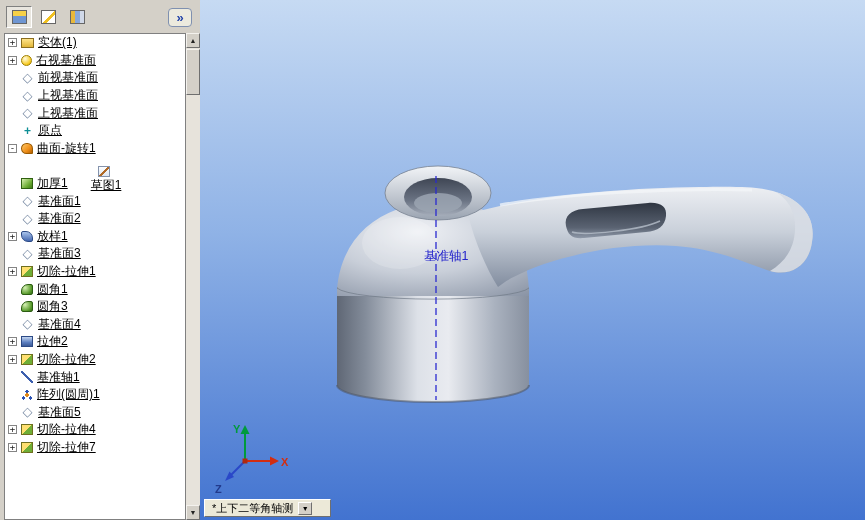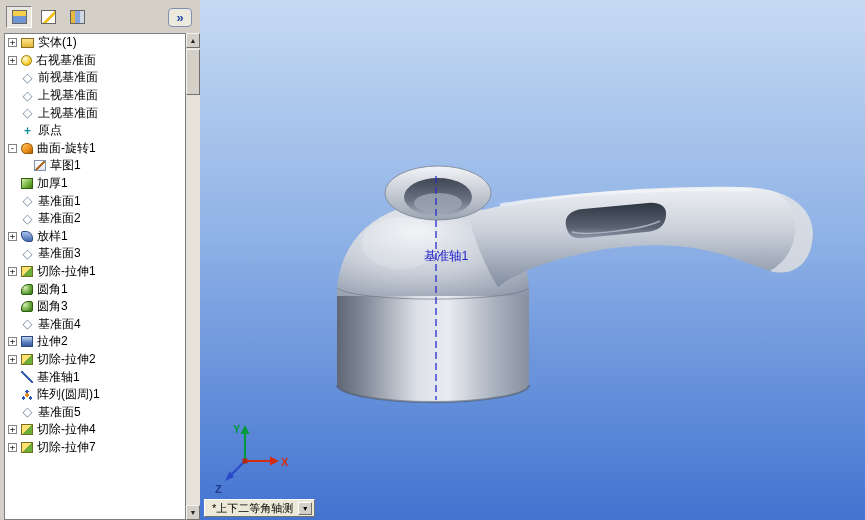--- a/index.html
+++ b/index.html
@@ -22,28 +22,28 @@
   .i-cm { background:linear-gradient(90deg,#e8b83c 33%,#88a8dc 33% 66%,#d0d8e8 66%); }
   #collapse-btn { position:absolute; left:168px; top:8px; width:24px; height:19px;
     border:1px solid #7f90b0; border-radius:4px; background:#eceade;
     color:#2343a8; font-weight:bold; font-size:13px; line-height:15px; text-align:center; padding:0;
     font-family:"Liberation Sans","DejaVu Sans",sans-serif; }
 
   
   #tree-panel { position:absolute; left:4px; top:33px; width:182px; height:487px;
     background:#ffffff; border:1px solid #808080; overflow:hidden; }
   .trow { display:flex; align-items:center; height:17.6px; padding-left:3px; white-space:nowrap; }
-  .trow.indent { padding-left:16px; }
+  .trow.indent { padding-left:22px;flex-direction:column; }
   .expand { width:9px; height:9px; border:1px solid #848484; background:#fff; color:#222;
     font-size:9px; line-height:7px; text-align:center; margin-right:4px; flex:none;
     font-family:"DejaVu Sans Mono",monospace; }
   .expand.none { border-color:transparent; background:transparent; color:transparent; }
   .tico { width:13px; height:12px; margin-right:4px; flex:none;
     display:flex; align-items:center; justify-content:center; font-size:12px; line-height:12px; }
-  .tlabel { font-size:12px; color:#000; }
+  .tlabel { font-size:12px; color:#000;text-decoration:underline; }
 
   .ic-solid-bodies-folder { background:linear-gradient(180deg,#ffe48a,#e2b73a); border:1px solid #8a6d1f; height:10px; }
   .ic-material { background:repeating-linear-gradient(180deg,#4a7cc8 0 2px,#dbe6f5 2px 4px); border:1px solid #3a5f9a; width:12px; height:11px; }
   .ic-lights-cameras { background:radial-gradient(circle at 35% 30%,#fffbe0,#f6c81c 70%,#c89600); border-radius:50%; border:1px solid #a07f00; width:11px; height:11px; }
   .ic-plane { color:#7688a2; font-size:13px; }
   .ic-origin { color:#0e8f96; font-weight:bold; }
   .ic-surface-revolve { background:linear-gradient(135deg,#ffc867,#ef8f1a 60%,#b35f00); border:1px solid #9a5a00; border-radius:6px 6px 1px 6px; width:12px; height:11px; }
   .ic-sketch { background:linear-gradient(135deg,transparent 46%,#b06a28 46% 58%,transparent 58%),linear-gradient(180deg,#ffffff,#dde6f2); border:1px solid #8392ac; width:12px; height:11px; }
   .ic-thicken { background:linear-gradient(135deg,#d8f0b0,#69aa30 65%,#3f7a18); border:1px solid #2f6010; width:12px; height:11px; }
   .ic-loft { background:linear-gradient(180deg,#aac4ec,#4468b0); border:1px solid #2c4a86; border-radius:2px 7px 2px 7px; width:12px; height:11px; }
@@ -67,21 +67,21 @@
   .sb-thumb { position:absolute; left:0; top:16px; width:14px; height:46px; background:#d4d0c8;
     border:1px solid; border-color:#f4f2ee #6f6f6f #6f6f6f #f4f2ee; }
 
   
   #viewport { position:absolute; left:200px; top:0; width:665px; height:520px;
     background:linear-gradient(180deg,#c6daf3 0%,#8fb2e6 45%,#4273d0 100%); }
   #viewport svg { position:absolute; left:0; top:0; }
 
   #view-selector { position:absolute; left:4px; bottom:3px; height:18px;
     background:#ece9d8; border:1px solid; border-color:#ffffff #6f6f6f #6f6f6f #ffffff;
-    display:flex; align-items:center; gap:5px; padding:0 2px 0 7px; font-size:11px; color:#000; }
+    display:flex; align-items:center; gap:5px; padding:0 18px 0 7px; font-size:11px; color:#000; }
   .vs-arrow { width:14px; height:13px; background:#d4d0c8; border:1px solid;
     border-color:#ffffff #6f6f6f #6f6f6f #ffffff; font-size:7px; line-height:11px; text-align:center; }
 </style>
 </head>
 <body>
 
 <div id="win">
 
   <div id="panel-toolbar">
     <div class="tabs">

